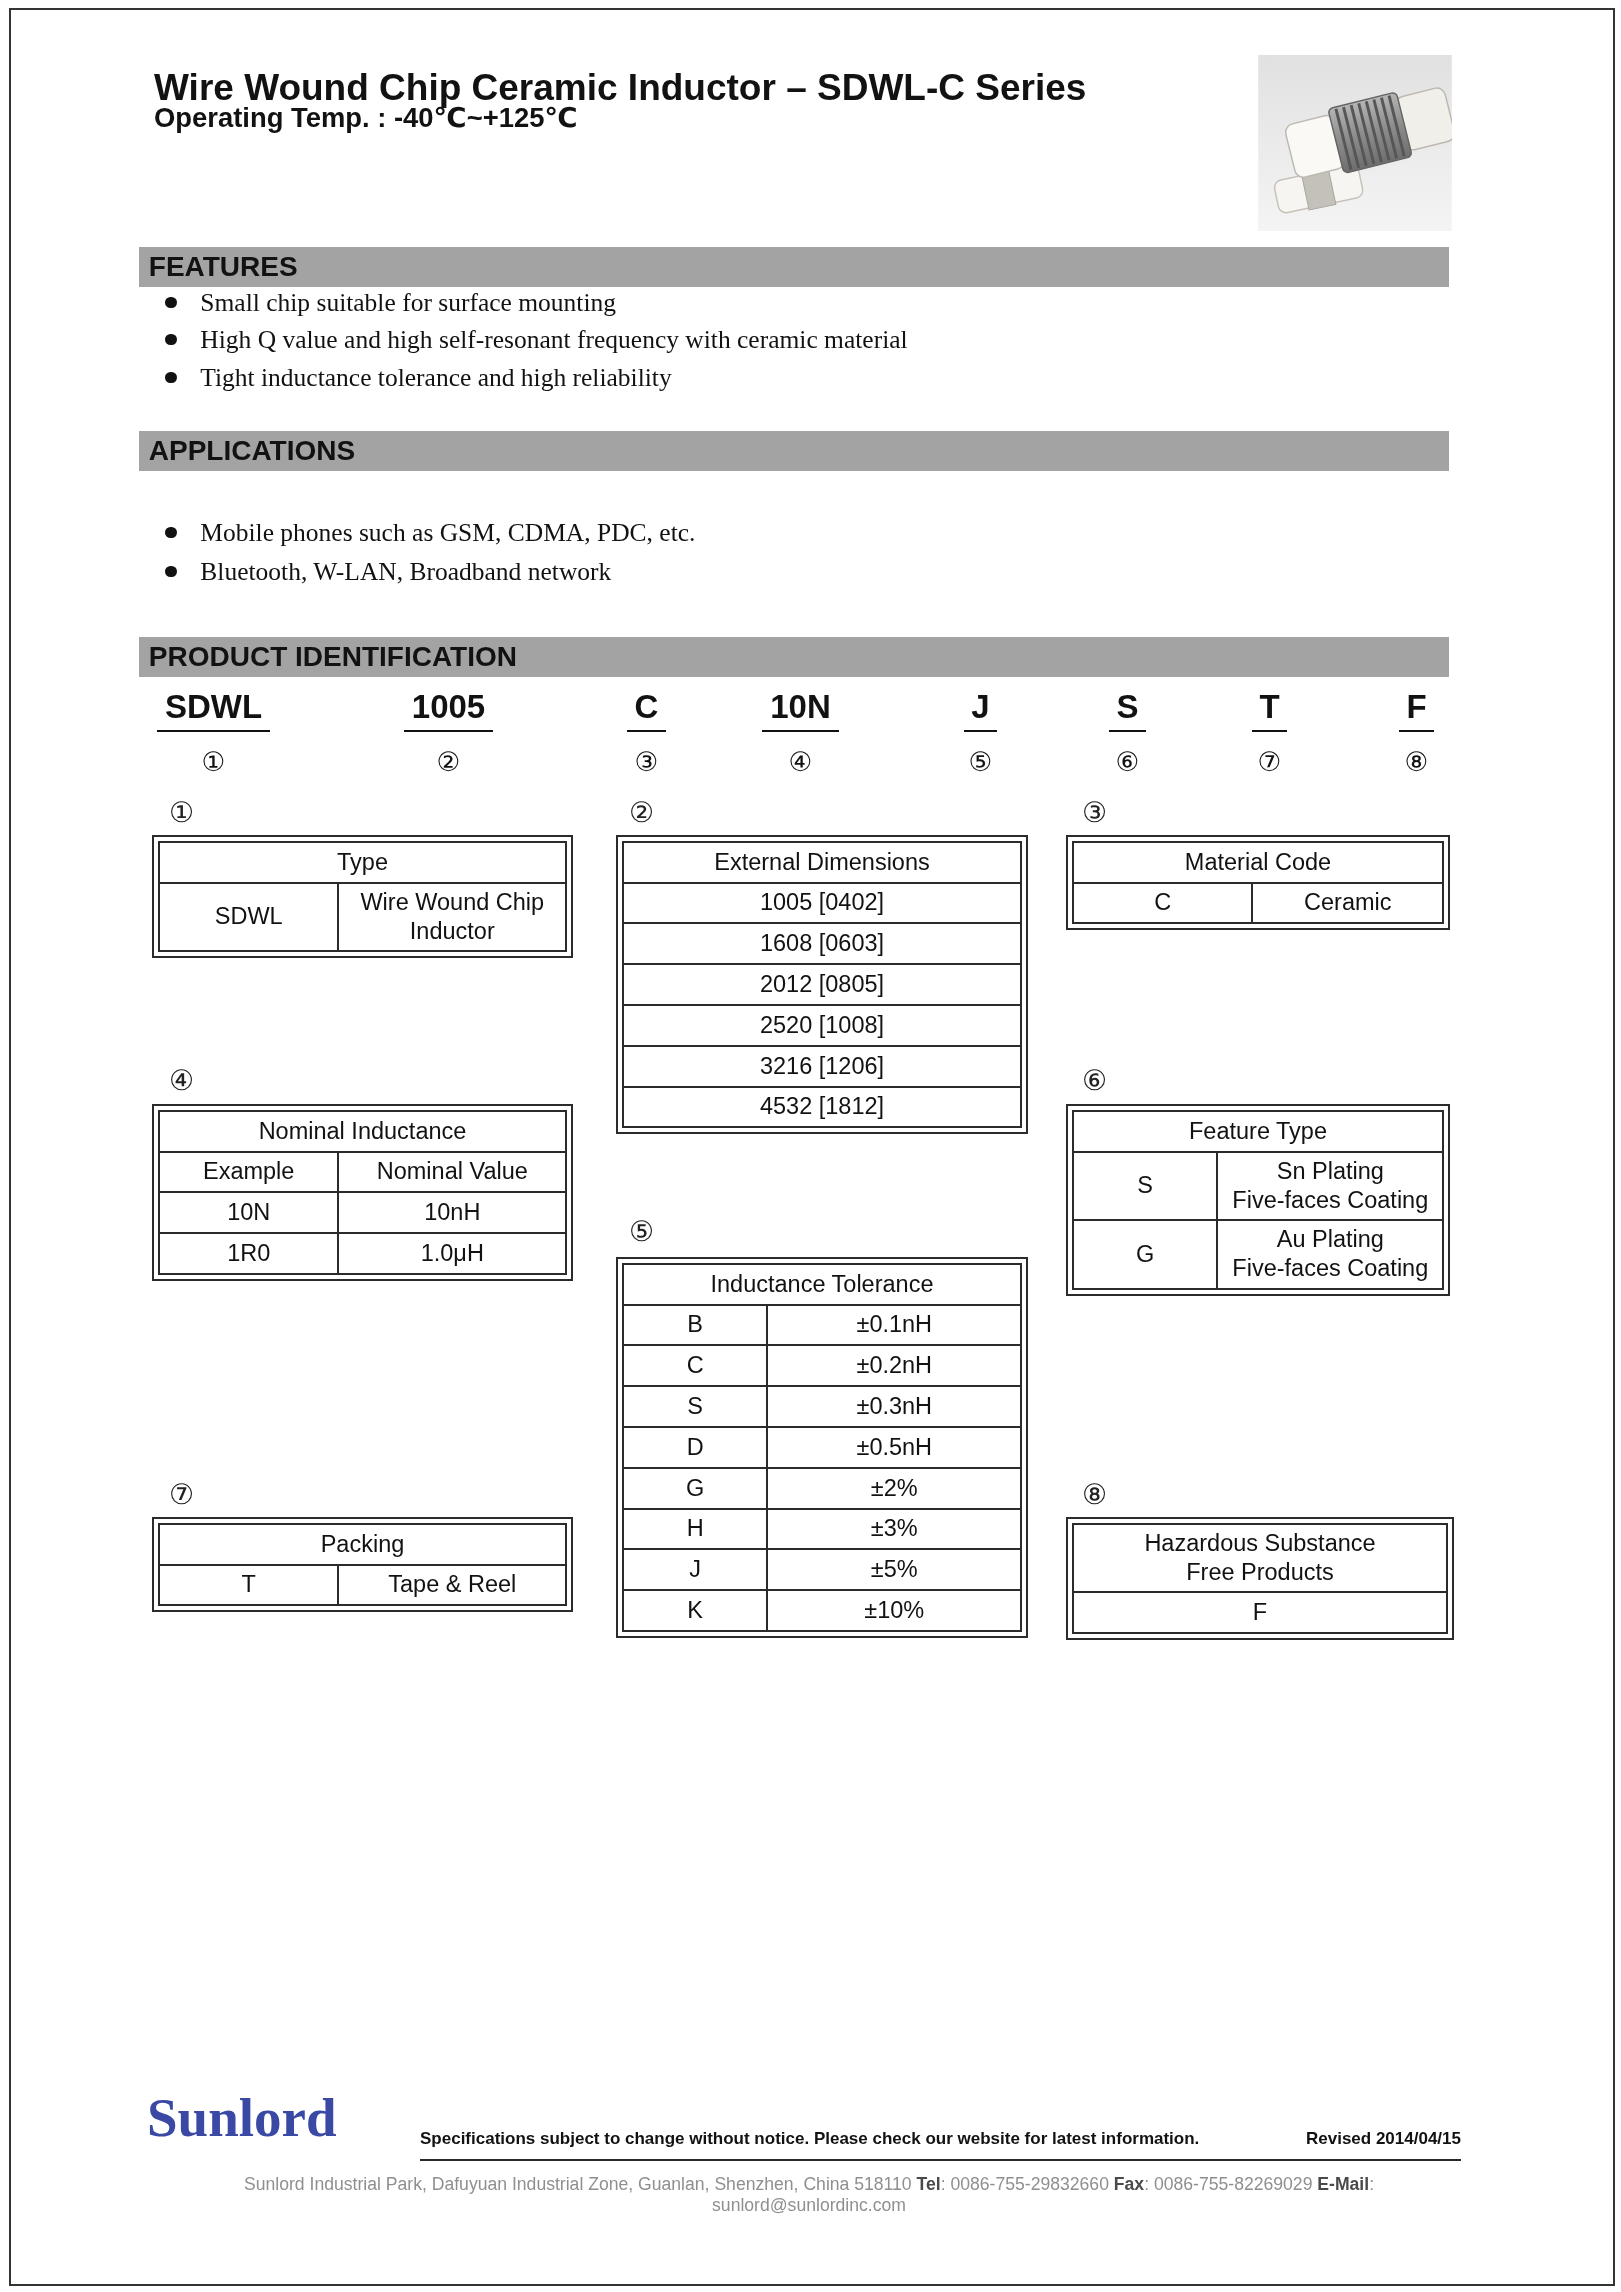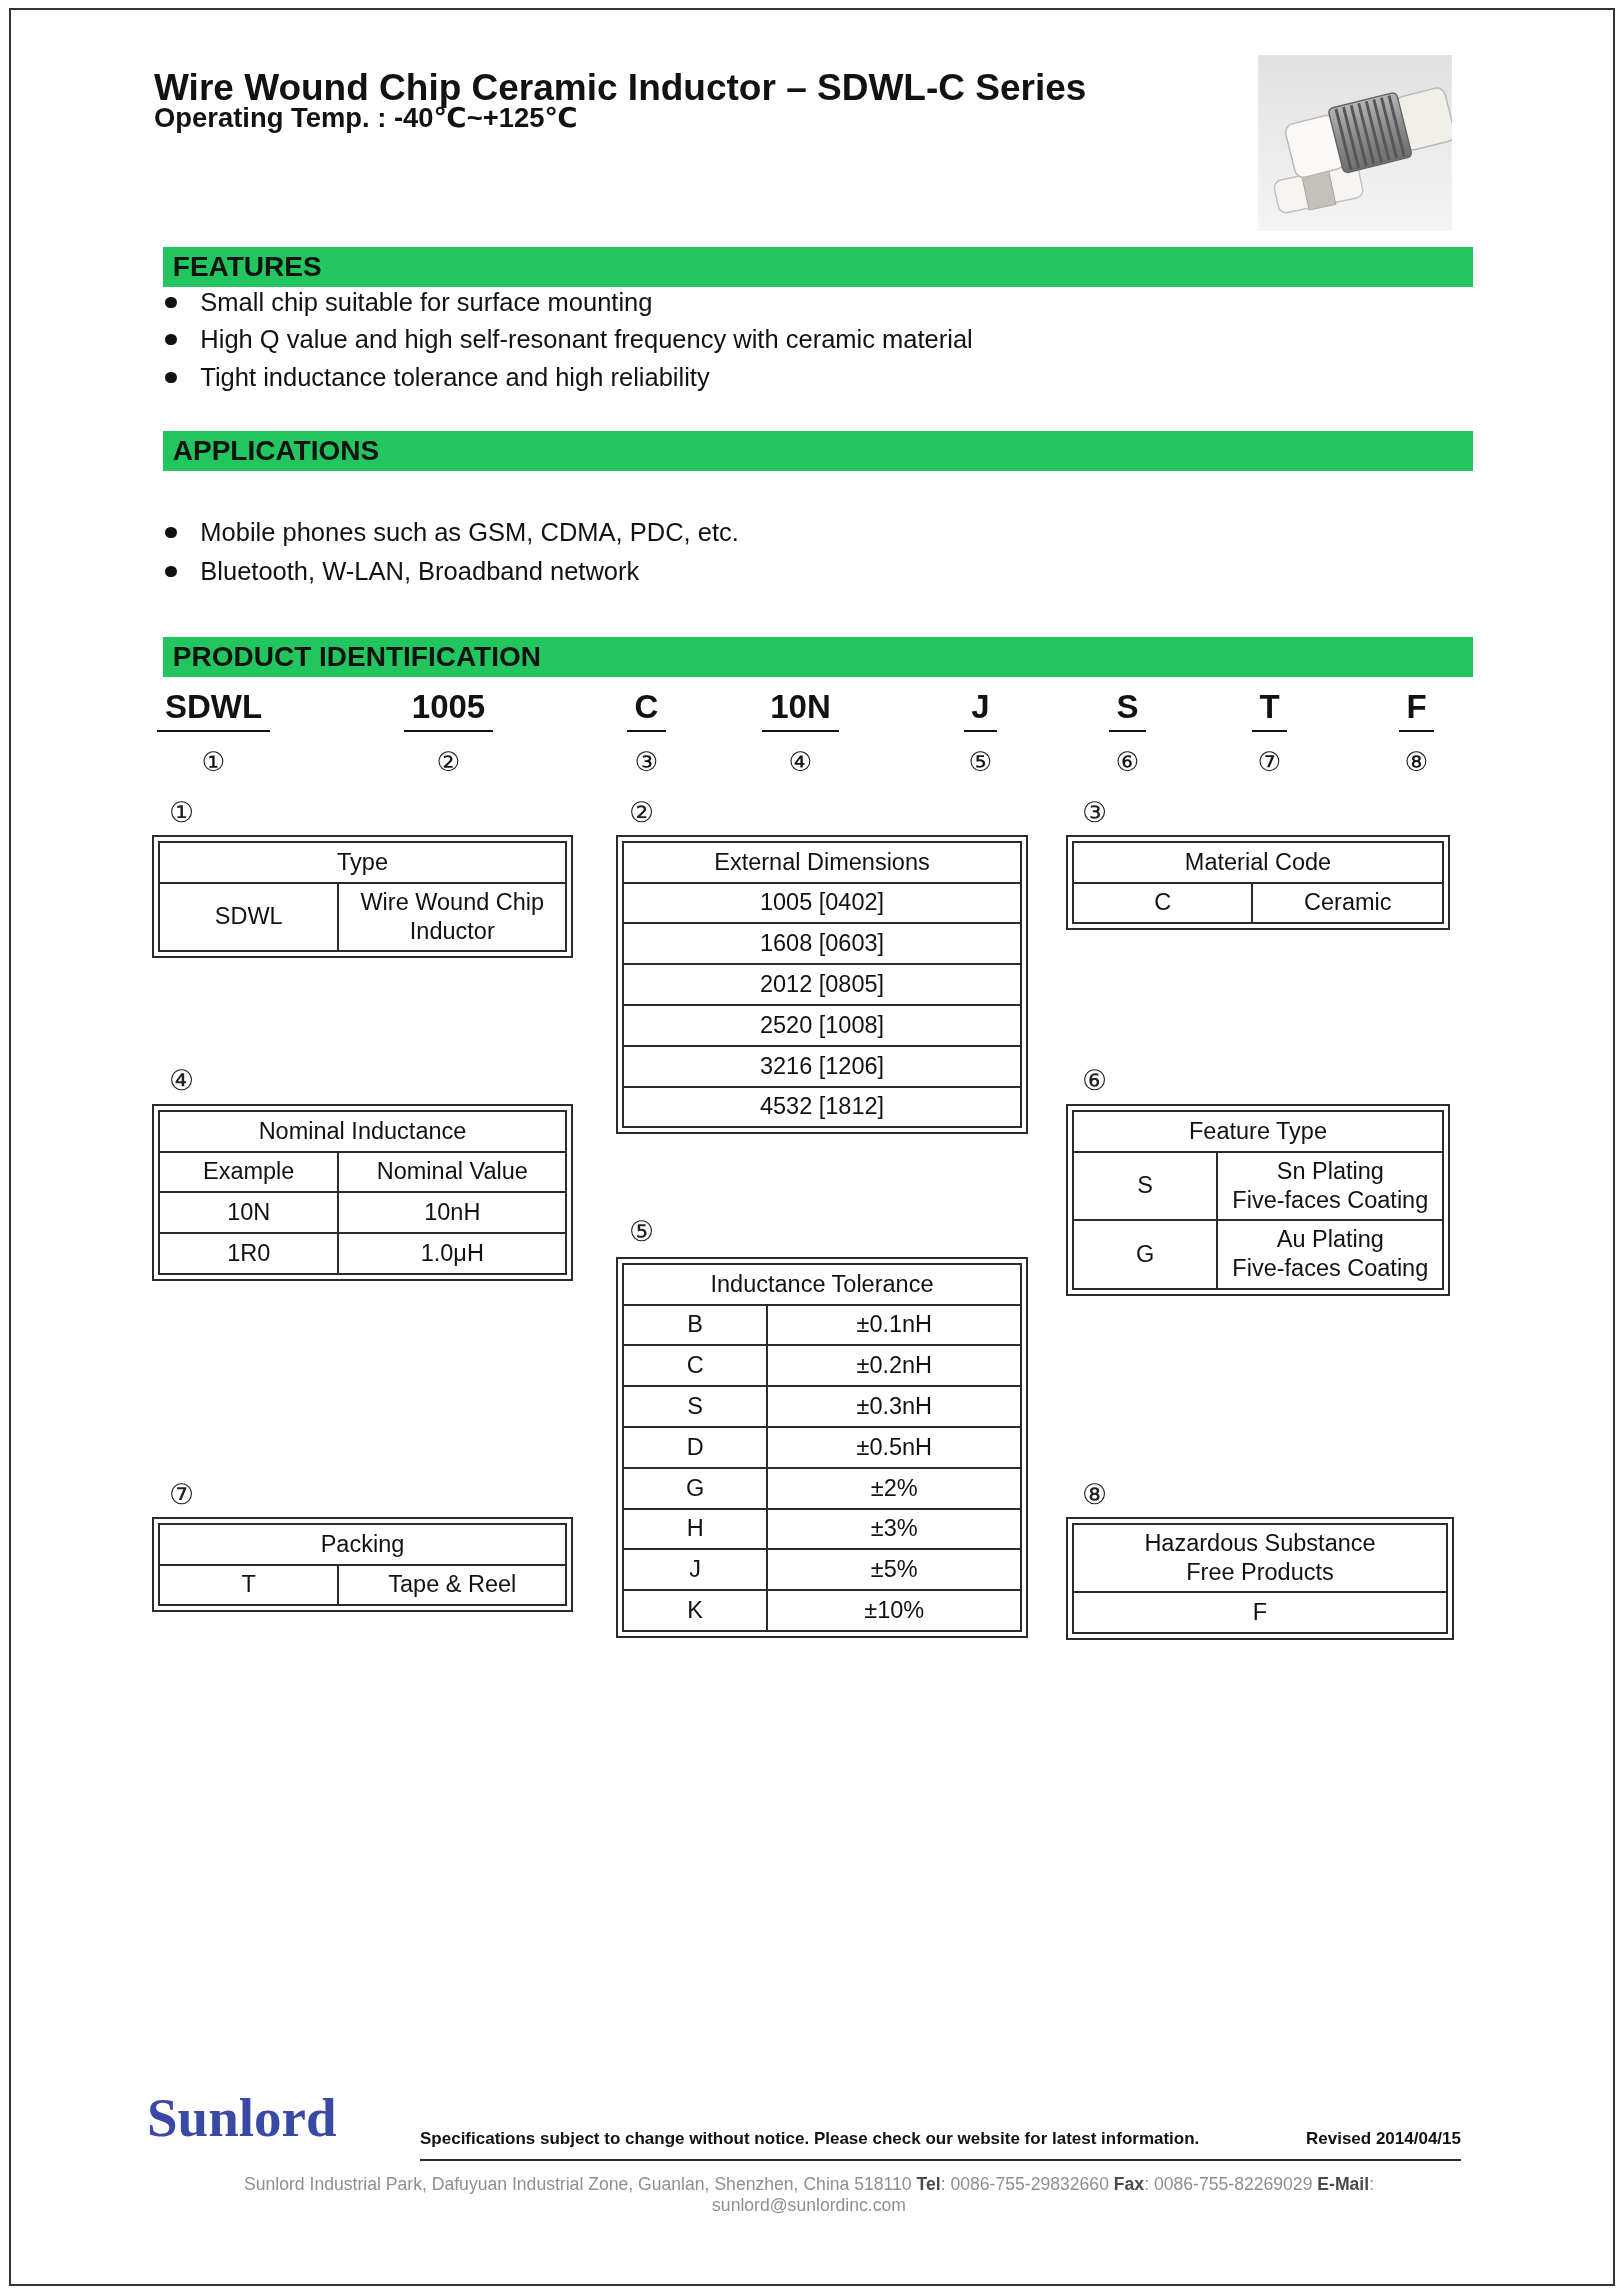--- a/index.html
+++ b/index.html
@@ -5,24 +5,24 @@
   html,body{margin:0;padding:0;background:#ffffff;}
   .page{position:relative;width:1621px;height:2293px;background:#ffffff;
         font-family:"Liberation Sans","DejaVu Sans",sans-serif;color:#121212;overflow:hidden;padding-left:42px;}
   .frame{position:absolute;left:8.8px;top:7.8px;width:1602px;height:2274px;border:2px solid #343434;}
 
   .title{position:absolute;left:154px;top:67px;font-size:37px;font-weight:bold;margin:0;}
   .subtitle{position:absolute;left:154px;top:102px;font-size:27.4px;font-weight:bold;margin:0;}
 
   .chip-photo{position:absolute;left:1258px;top:55px;width:194px;height:176px;}
 
-  .bar{position:absolute;left:163px;width:1310px;height:40px;background:#22c55e;
+  .bar{position:absolute;left:139px;width:1310px;height:40px;background:#a3a3a3;
        font-size:28px;font-weight:bold;line-height:40px;padding-left:9.8px;box-sizing:border-box;}
 
-  .bullet{position:absolute;display:flex;align-items:center;gap:23.5px;font-size:25.5px;height:37px;}
+  .bullet{position:absolute;display:flex;align-items:center;gap:23.5px;font-size:25.5px;height:37px;font-family:Liberation Serif, serif;}
   .dot{width:11.8px;height:11.8px;border-radius:50%;background:#111;flex:none;}
 
   .code-col{position:absolute;top:688px;width:157px;text-align:center;}
   .code{display:inline-block;font-size:33px;font-weight:bold;border-bottom:2.9px solid #111;padding:0 7.8px 3.9px;}
   .code-marker{display:block;margin-top:13.7px;font-size:26.5px;font-family:"DejaVu Sans",sans-serif;}
 
   .marker{position:absolute;font-size:28px;font-family:"DejaVu Sans",sans-serif;color:#222;}
 
   .tblwrap{position:absolute;border:2px solid #2b2b2b;padding:3.9px;background:#fff;box-sizing:border-box;}
   .tbl{width:100%;border-collapse:collapse;font-size:23.5px;color:#121212;line-height:1.25;}

